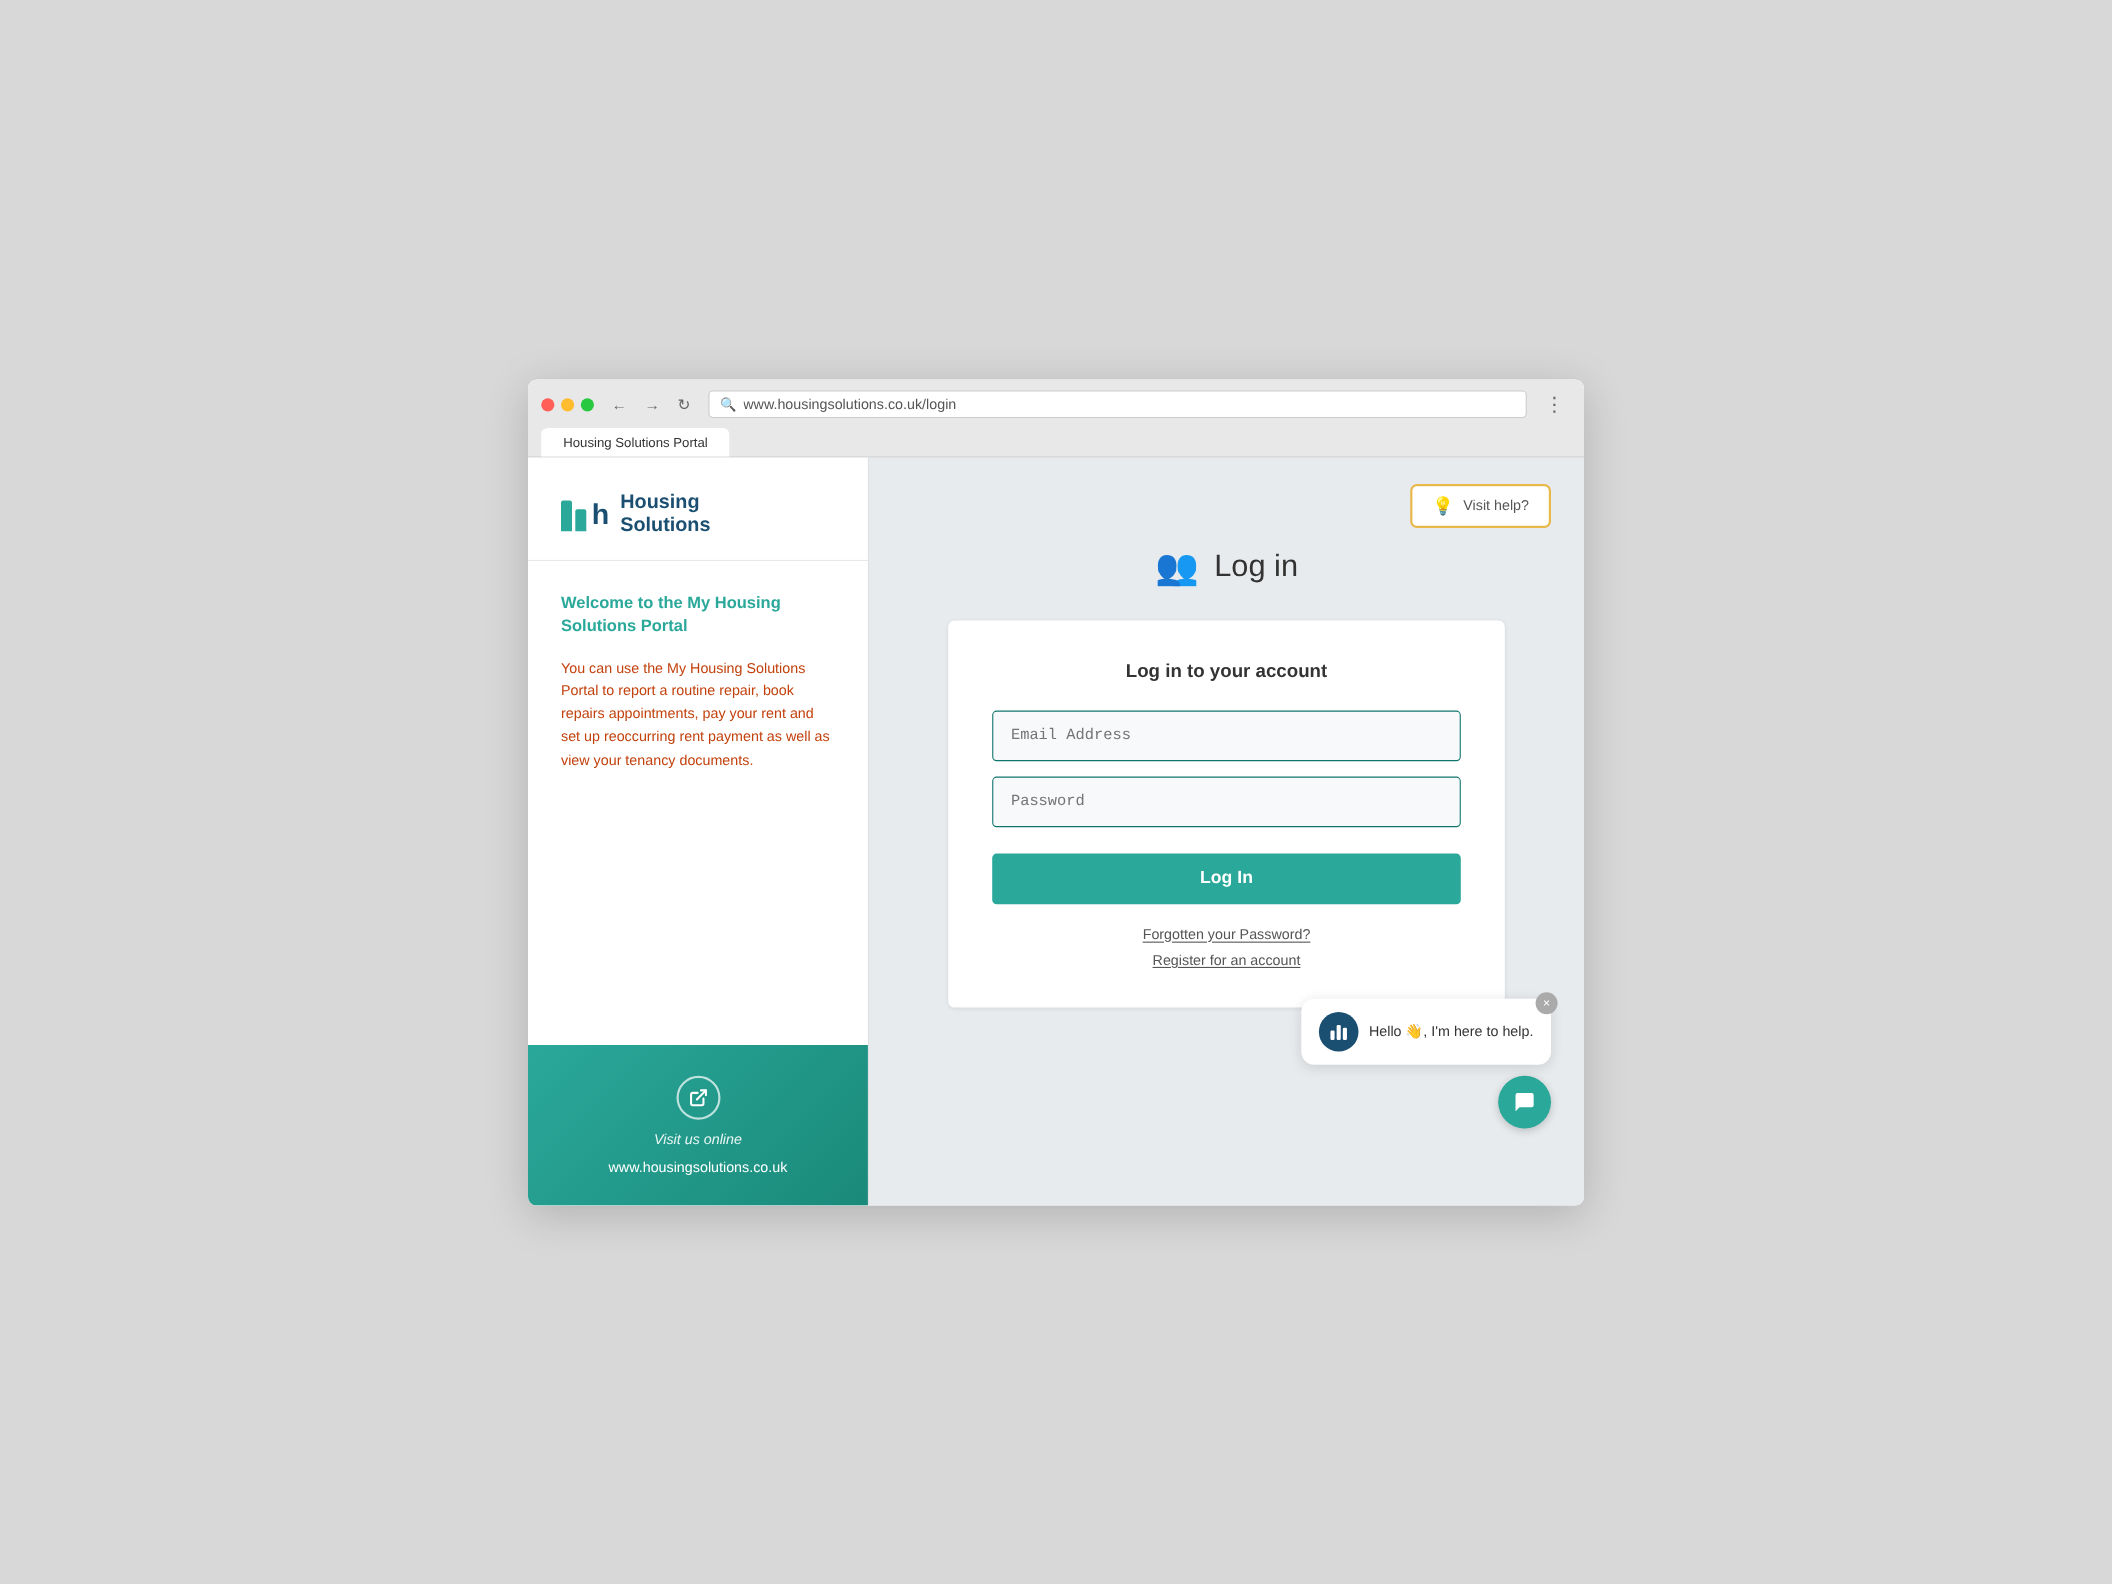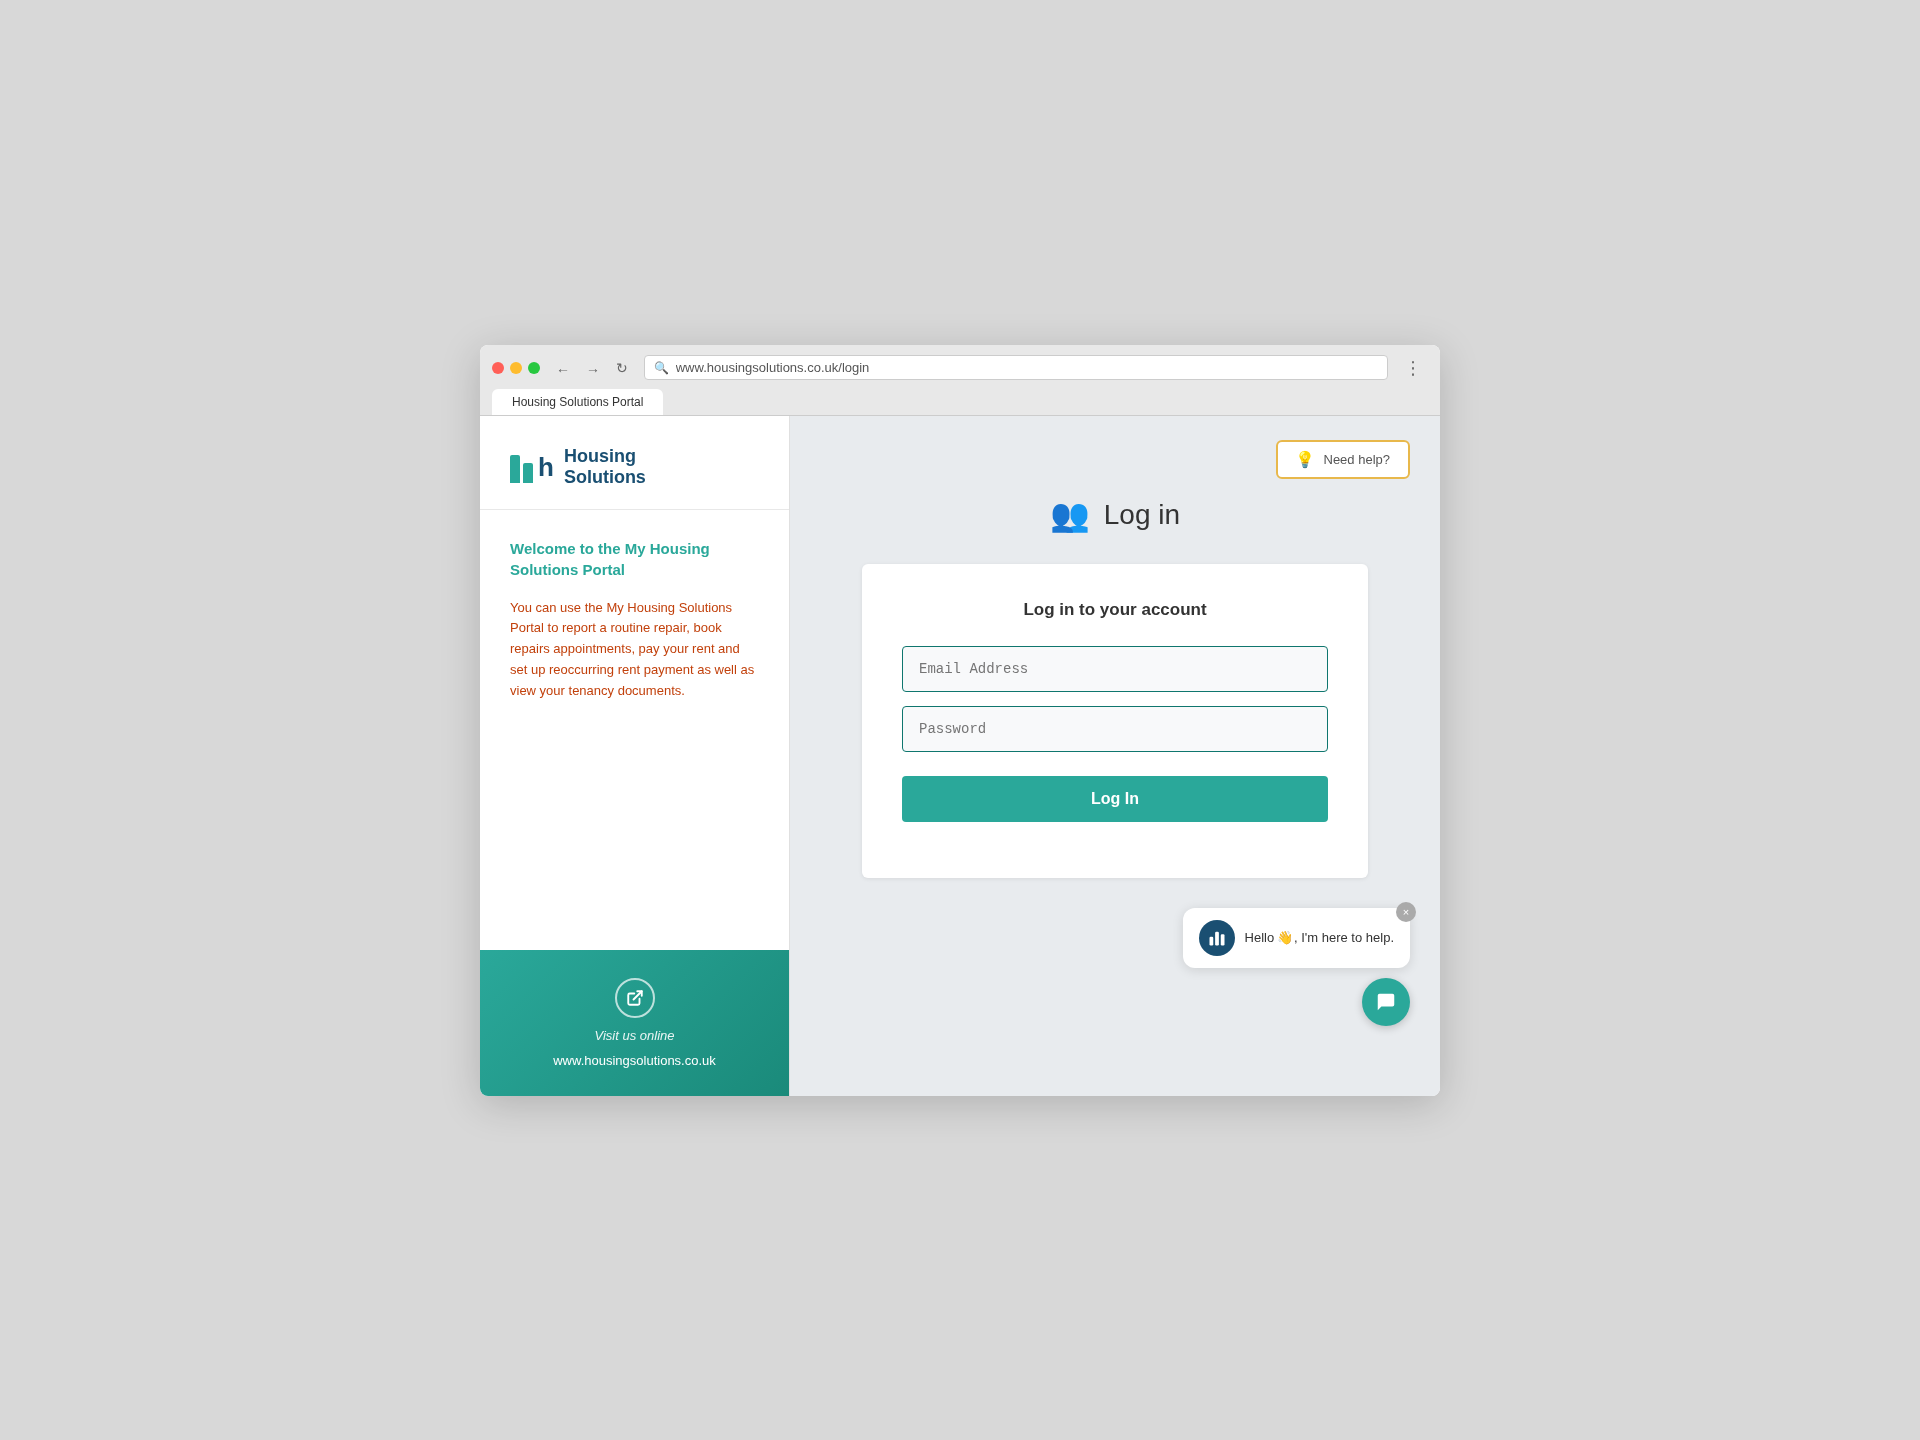--- a/index.html
+++ b/index.html
@@ -493,21 +493,21 @@
         <span class="visit-us-label">Visit us online</span>
         <span class="website-url">www.housingsolutions.co.uk</span>
       </div>
 
     </div>
 
     <div class="right-panel">
 
       <button class="help-button">
         <span class="help-bulb">💡</span>
-        <span>Need help?</span>
+        <span>Visit help?</span>
       </button>
 
       <div class="login-section">
 
         <div class="login-heading">
           <span class="users-icon">👥</span>
           <h1 class="login-title">Log in</h1>
         </div>
 
         <div class="login-card">
@@ -516,20 +516,24 @@
           <div class="form-group">
             <input class="form-input" type="email" placeholder="Email Address" style="">
           </div>
 
           <div class="form-group">
             <input class="form-input" type="password" placeholder="Password" style="">
           </div>
 
           <button class="login-btn">Log In</button>
 
+          <div class="form-links">
+            <span class="form-link">Forgotten your Password?</span>
+            <span class="form-link">Register for an account</span>
+          </div>
         </div>
 
       </div>
 
       <div class="chat-widget">
         <div class="chat-bubble">
           <div class="chat-avatar">
             <svg width="20" height="20" viewBox="0 0 32 32" fill="white">
               <rect x="4" y="14" width="6" height="14" rx="2"></rect>
               <rect x="13" y="6" width="6" height="22" rx="2"></rect>

